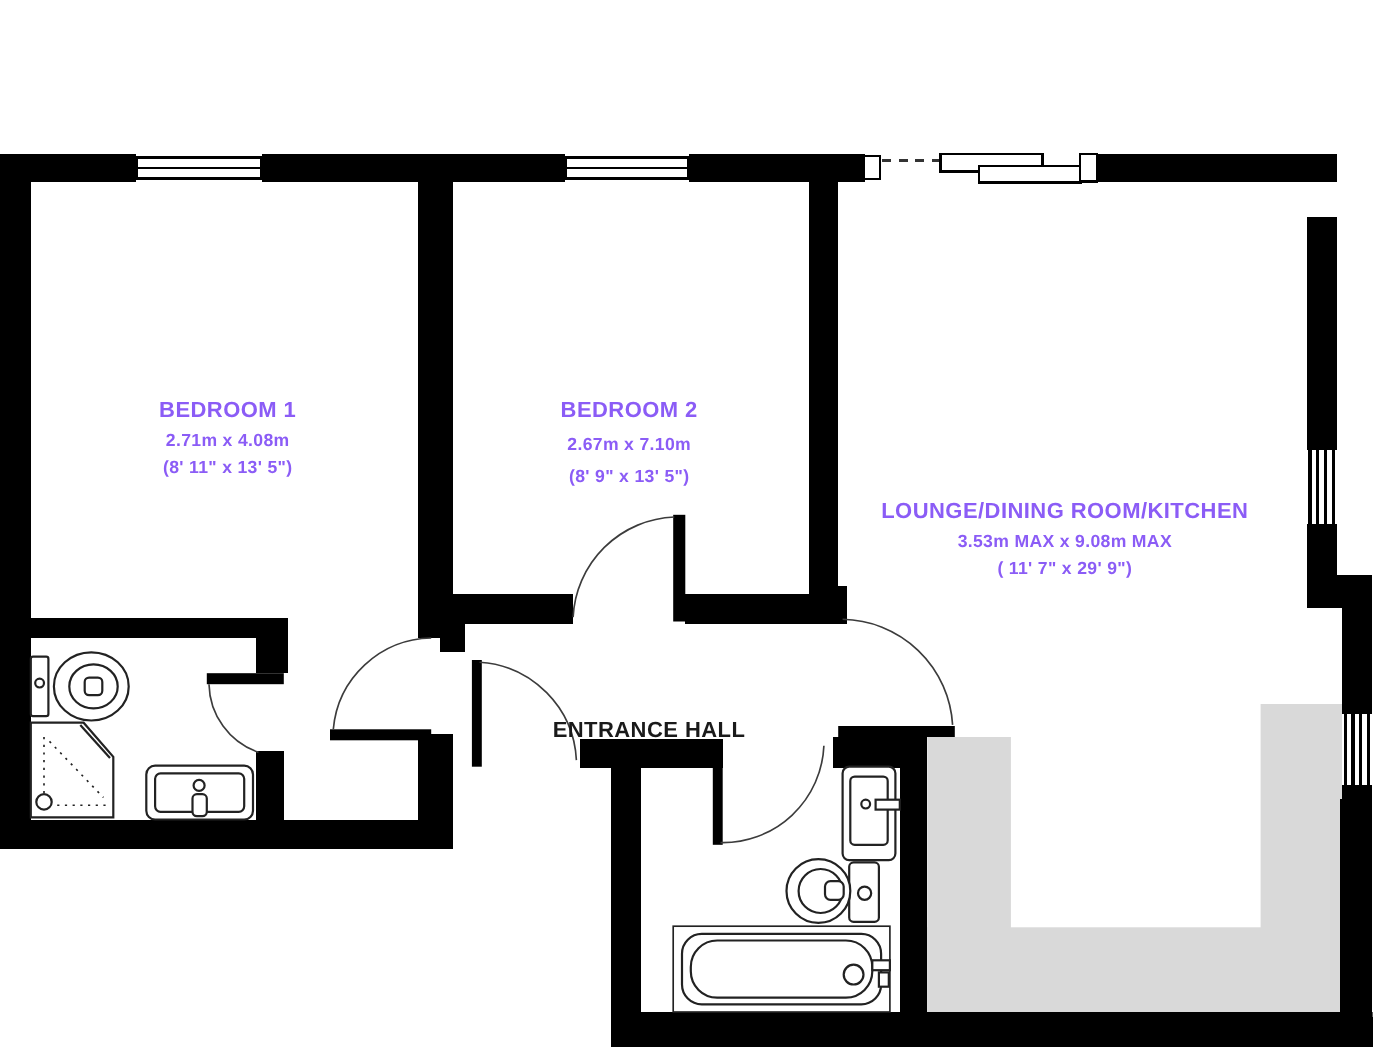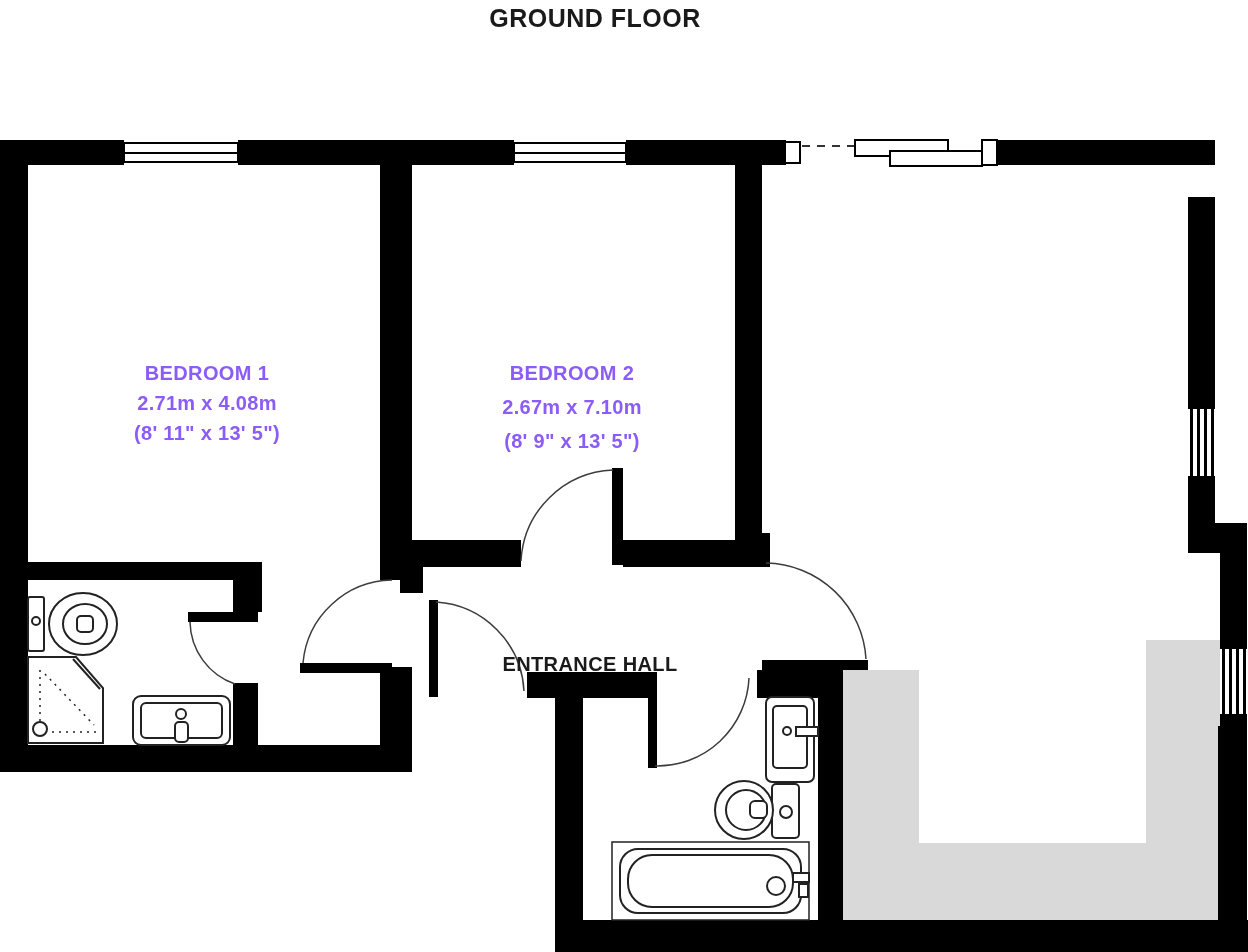--- a/index.html
+++ b/index.html
@@ -25,21 +25,21 @@
     position:absolute;
     transform:translateX(-50%);
     display:flex;flex-direction:column;align-items:center;
     gap:7px;
     text-align:center;
     white-space:nowrap;
     color:#8b5cf6;
     margin-top:26px;
   }
   .room-name{font-size:20px;font-weight:700;letter-spacing:0.4px;}
-  .room-dim{font-size:20px;font-weight:700;letter-spacing:0.3px;}
+  .room-dim{font-size:16px;font-weight:700;letter-spacing:0.3px;}
   .hall-label{
     position:absolute;
     transform:translateX(-50%);
     font-size:20px;font-weight:700;letter-spacing:0.4px;
     white-space:nowrap;
     color:#1a1a1a;
     margin-top:47px;
   }
 </style>
 </head>
@@ -181,30 +181,34 @@
         <rect x="612" y="842" width="197" height="78" stroke-width="1.5"></rect>
         <rect x="620" y="849" width="181" height="64" rx="18"></rect>
         <rect x="628" y="855" width="165" height="52" rx="24"></rect>
         <circle cx="776" cy="886" r="9"></circle>
         <rect x="793" y="873" width="16" height="9"></rect>
         <rect x="799" y="884" width="9" height="13"></rect>
       </g>
     </g>
   </svg>
 
-  <div class="page-title">GROUND FLOOR</div>
 
   <div class="room-label" style="left:207px;top:336px;">
     <div class="room-name">BEDROOM 1</div>
     <div class="room-dim">2.71m x 4.08m</div>
     <div class="room-dim">(8' 11" x 13' 5")</div>
   </div>
 
   <div class="room-label" style="left:572px;top:336px;gap:11px;">
     <div class="room-name">BEDROOM 2</div>
     <div class="room-dim">2.67m x 7.10m</div>
     <div class="room-dim">(8' 9" x 13' 5")</div>
   </div>
 
+  <div class="room-label" style="left:968px;top:428px;">
+    <div class="room-name">LOUNGE/DINING ROOM/KITCHEN</div>
+    <div class="room-dim">3.53m MAX x 9.08m MAX</div>
+    <div class="room-dim">( 11' 7" x 29' 9")</div>
+  </div>
 
   <div class="hall-label" style="left:590px;top:606px;">ENTRANCE HALL</div>
 
 </div>
 
 </body></html>

